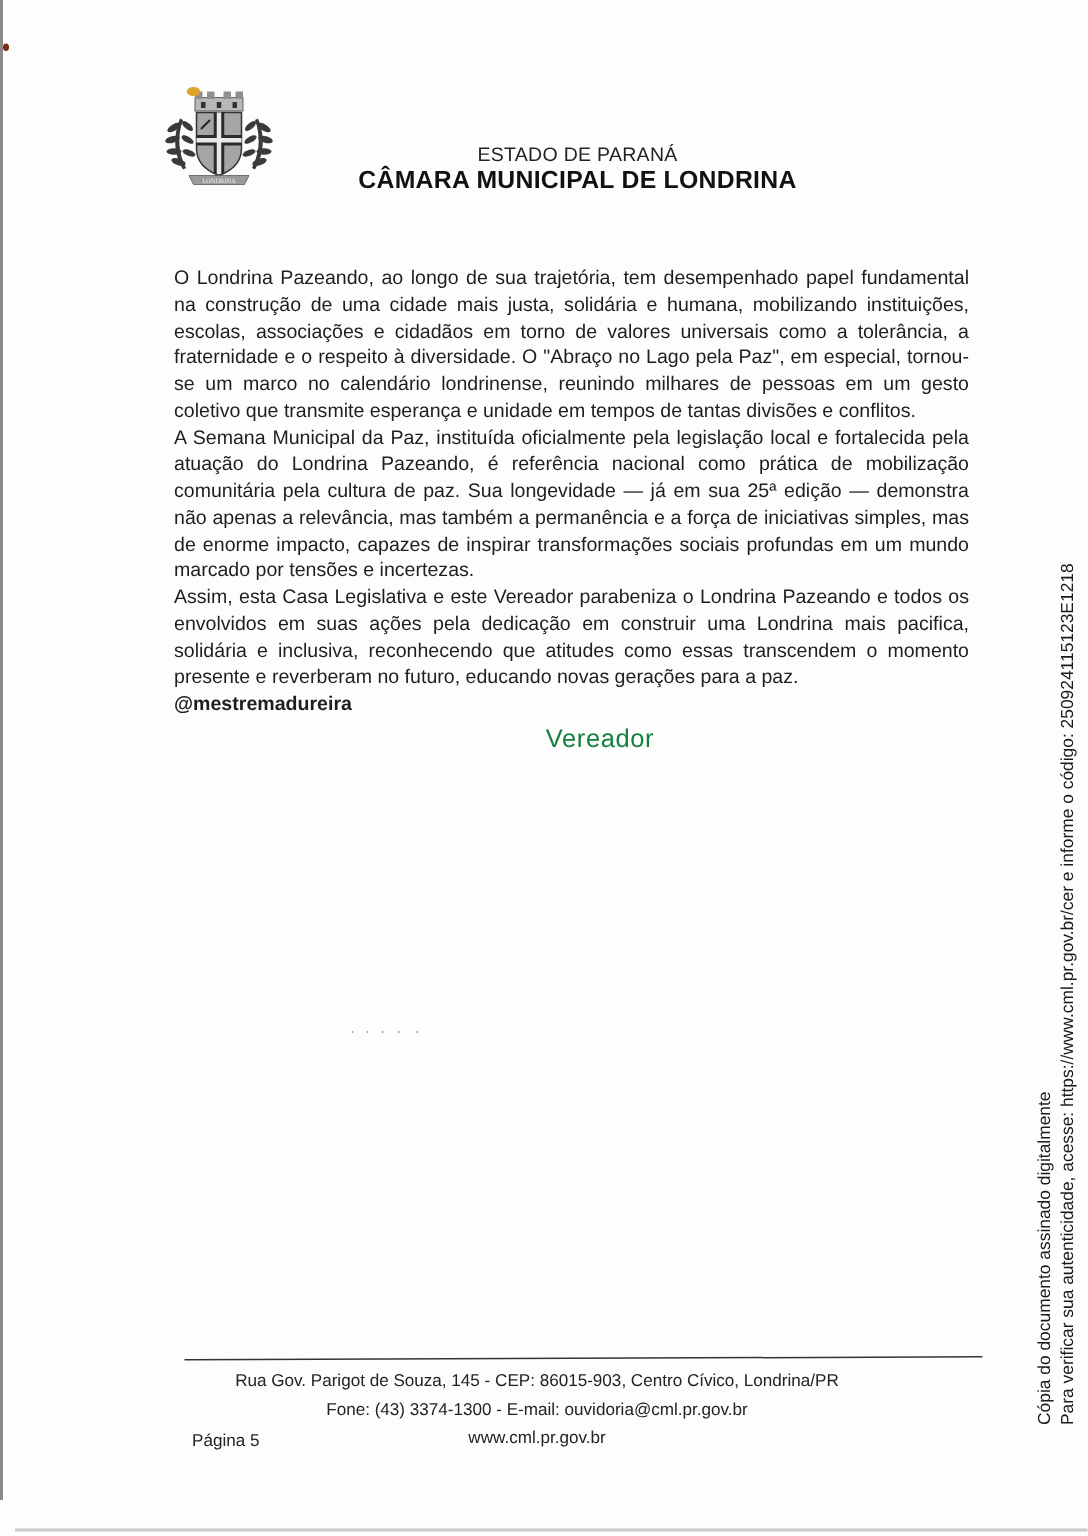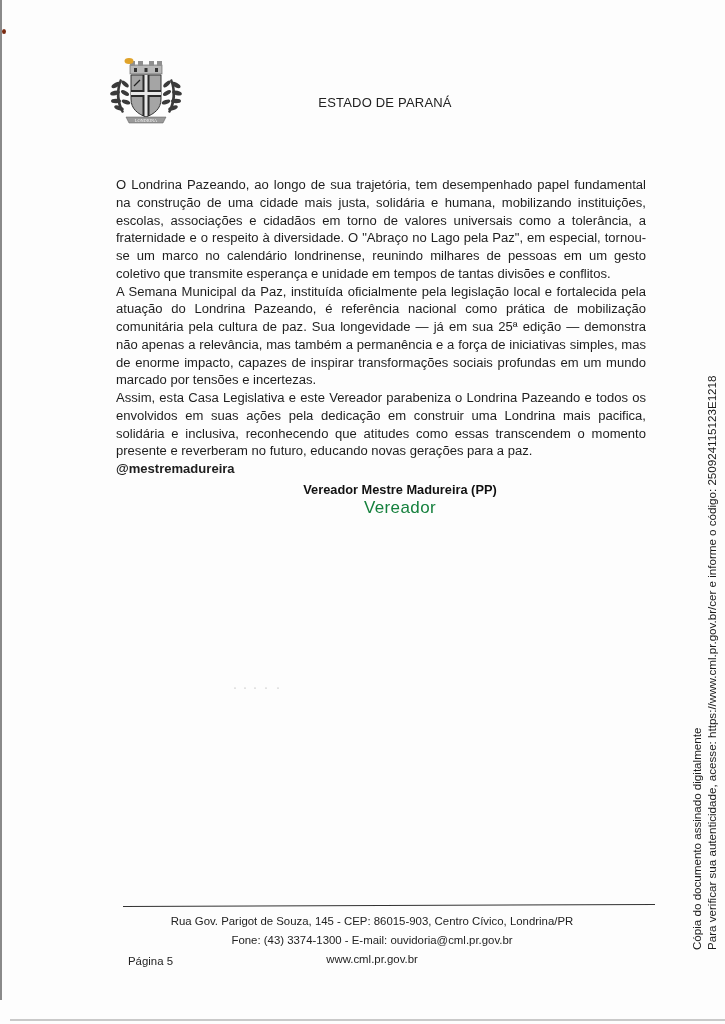--- a/index.html
+++ b/index.html
@@ -18,21 +18,21 @@
 
     .body-text { position: absolute; left: 116px; top: 176px; width: 530px; font-size: 13.05px; line-height: 17.75px; text-align: justify; color: #1e1e1e; }
     .body-text p { margin: 0; }
     .handle { margin: 0; font-weight: bold; }
 
     .signature { position: absolute; left: 250px; top: 482px; width: 300px; text-align: center; }
     .sig-name { font-size: 12.8px; font-weight: bold; color: #111; }
     .sig-role { font-size: 17px; font-weight: normal; color: #15803d; margin-top: 1px; letter-spacing: 0.4px; }
 
     .footer-rule { position: absolute; left: 123px; top: 905px; width: 532px; height: 1px; background: #333; transform: rotate(-0.2deg); }
-    .footer { position: absolute; left: 162px; top: 912px; width: 420px; text-align: center; font-size: 11.4px; line-height: 19px; color: #222; }
+    .footer { position: absolute; left: 148px; top: 912px; width: 420px; text-align: center; font-size: 11.4px; line-height: 19px; color: #222; }
     .page-num { position: absolute; left: 128px; top: 955px; font-size: 11.4px; color: #222; }
 
     .vertical { position: absolute; left: 690px; top: 950px; transform-origin: 0 0; transform: rotate(-90deg); white-space: nowrap; font-size: 11.6px; line-height: 14.5px; color: #1a1a1a; }
     .dots { position: absolute; left: 233px; top: 686px; width: 50px; height: 4px; }
   </style>
 </head>
 <body>
 
 <div class="page-edge-left"></div>
 <div class="page-edge-bottom"></div>
@@ -84,31 +84,31 @@
   </g>
 
   <g>
     <path d="M18 62 H58 L55 68 H21 Z" fill="#9a9a9a" stroke="#555" stroke-width="0.5"></path>
     <text x="38" y="66.8" font-size="4.3" text-anchor="middle" fill="#f2f2f2" font-family="Liberation Serif, serif">LONDRINA</text>
   </g>
 </svg>
 
 <div class="header-text">
   <div class="state">ESTADO DE PARANÁ</div>
+  <div class="chamber">CÂMARA MUNICIPAL DE LONDRINA</div>
 </div>
 
 <div class="body-text">
   <p>O Londrina Pazeando, ao longo de sua trajetória, tem desempenhado papel fundamental na construção de uma cidade mais justa, solidária e humana, mobilizando instituições, escolas, associações e cidadãos em torno de valores universais como a tolerância, a fraternidade e o respeito à diversidade. O "Abraço no Lago pela Paz", em especial, tornou-se um marco no calendário londrinense, reunindo milhares de pessoas em um gesto coletivo que transmite esperança e unidade em tempos de tantas divisões e conflitos.</p>
   <p>A Semana Municipal da Paz, instituída oficialmente pela legislação local e fortalecida pela atuação do Londrina Pazeando, é referência nacional como prática de mobilização comunitária pela cultura de paz. Sua longevidade — já em sua 25ª edição — demonstra não apenas a relevância, mas também a permanência e a força de iniciativas simples, mas de enorme impacto, capazes de inspirar transformações sociais profundas em um mundo marcado por tensões e incertezas.</p>
   <p>Assim, esta Casa Legislativa e este Vereador parabeniza o Londrina Pazeando e todos os envolvidos em suas ações pela dedicação em construir uma Londrina mais pacifica, solidária e inclusiva, reconhecendo que atitudes como essas transcendem o momento presente e reverberam no futuro, educando novas gerações para a paz.</p>
   <p class="handle">@mestremadureira</p>
 </div>
 
 <div class="signature">
-  <div class="sig-name">Vereador Mestre Madureira (PP)</div>
   <div class="sig-role">Vereador</div>
 </div>
 
 <svg class="dots" viewBox="0 0 50 4">
   <circle cx="2" cy="2" r="0.6" fill="#999"></circle>
     <circle cx="12" cy="2" r="0.6" fill="#999"></circle>
   <circle cx="22" cy="2" r="0.6" fill="#999"></circle>
     <circle cx="33" cy="2" r="0.6" fill="#999"></circle>
   <circle cx="45" cy="2" r="0.6" fill="#999"></circle>
 </svg>

